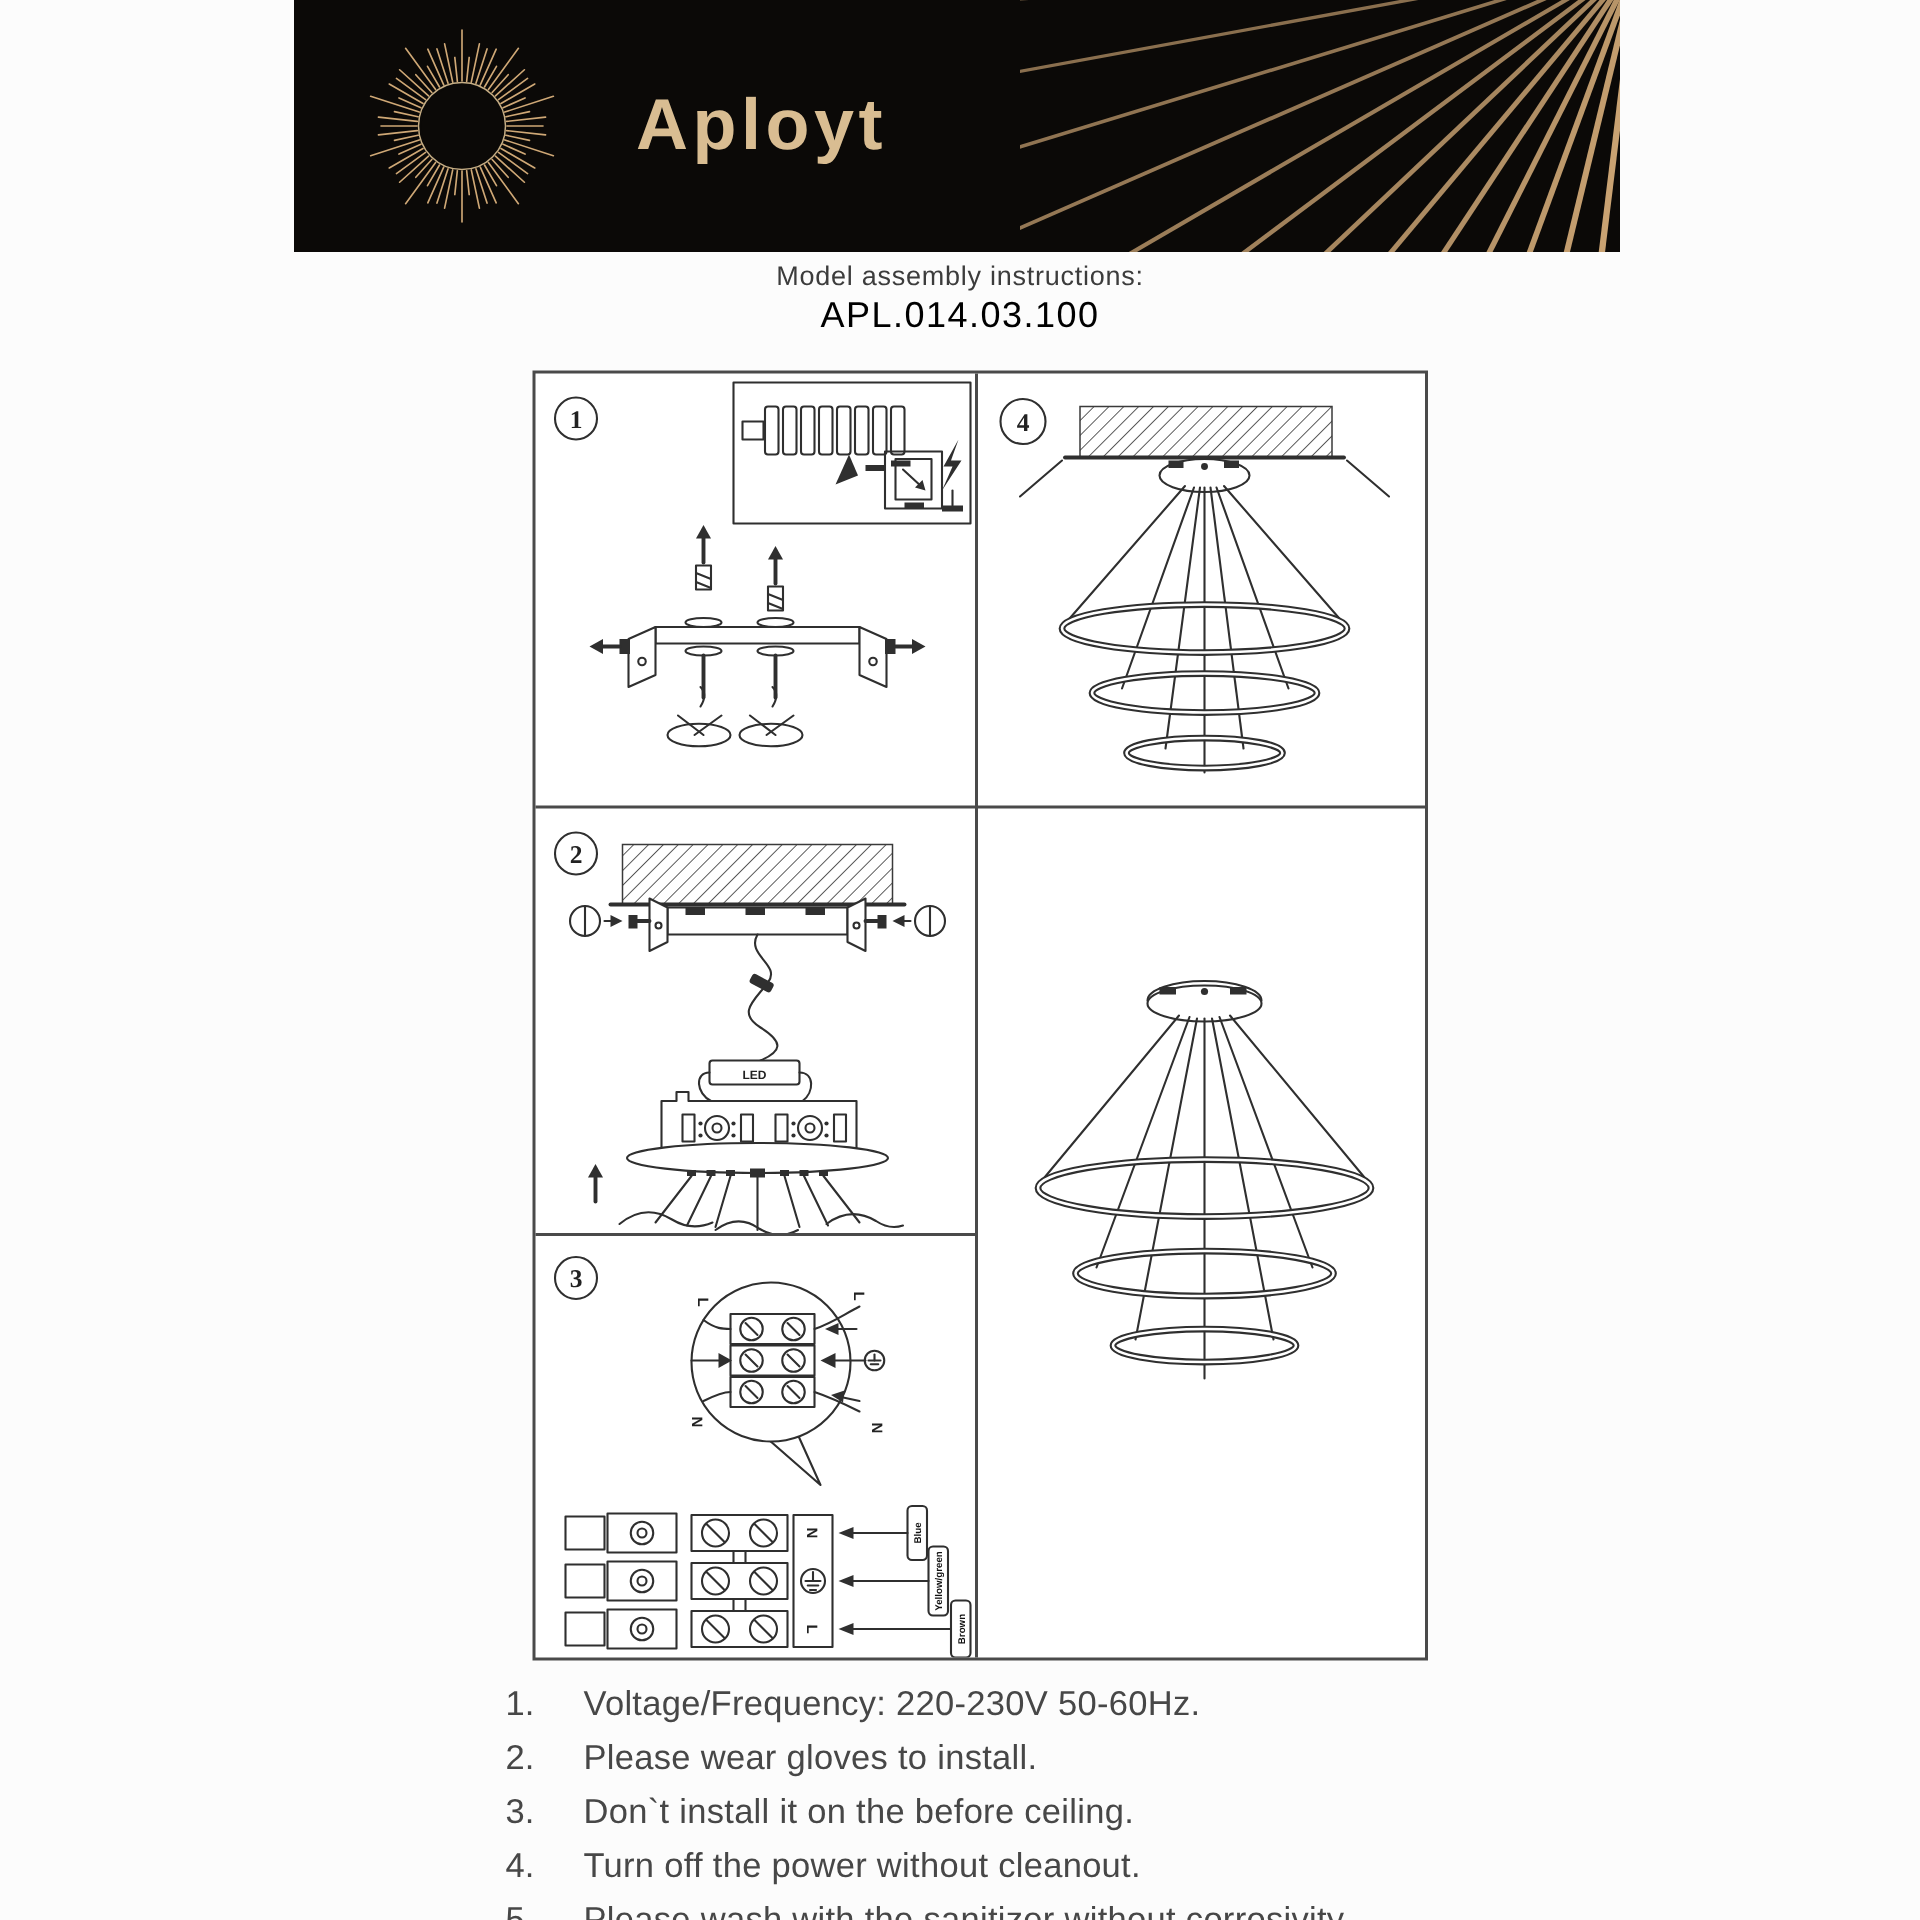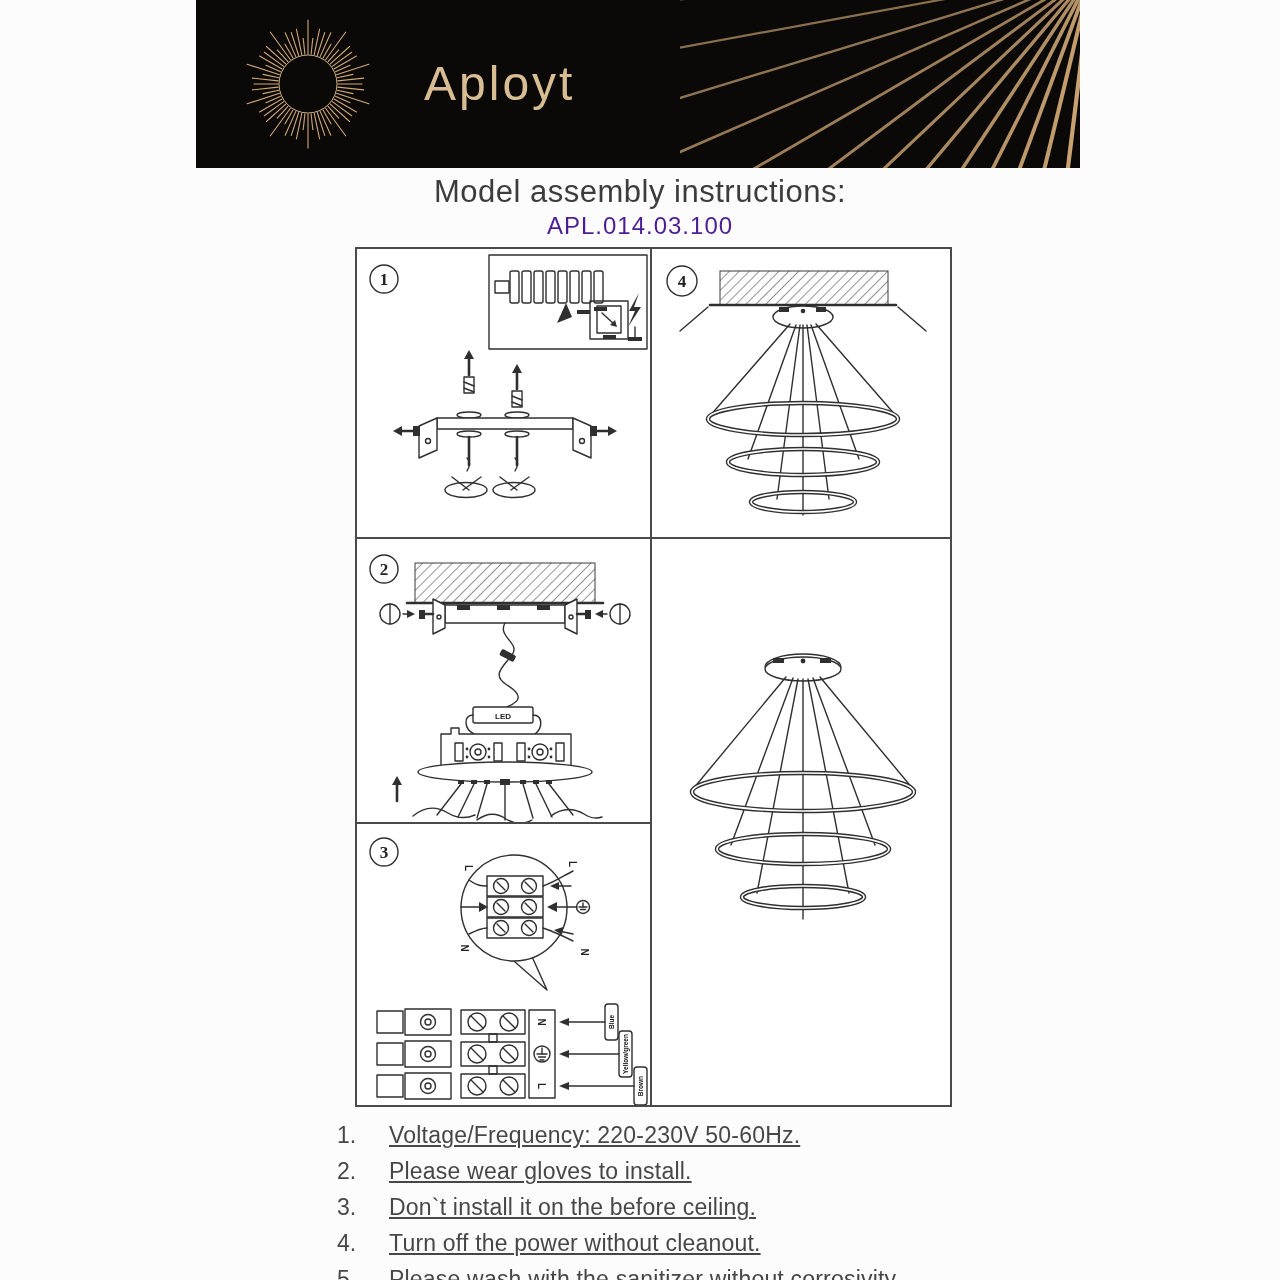--- a/index.html
+++ b/index.html
@@ -8,27 +8,27 @@
     font-family:"Liberation Sans",sans-serif;color:#3d3d3d;overflow:hidden;
   }
   
   .brand-header{
     position:absolute;left:196px;top:0;width:884px;height:168px;
     background:#0b0907;overflow:hidden;
   }
   .logo-svg{position:absolute;left:28px;top:0;width:168px;height:168px;}
   .brand-name{
     position:absolute;left:228px;top:48px;height:72px;line-height:72px;
-    font-size:48px;letter-spacing:3px;color:#d9bd92;font-weight:normal;
+    font-size:48px;letter-spacing:3px;color:#d9bd92;font-weight:bold;
   }
   .rays-svg{position:absolute;right:0;top:0;width:400px;height:168px;}
   
   .title-block{position:absolute;left:0;top:174px;width:1280px;text-align:center;}
-  .title-heading{font-size:31px;letter-spacing:.5px;color:#3c3c3c;}
-  .title-model{font-size:24px;letter-spacing:1px;color:#4c1d95;margin-top:2px;}
+  .title-heading{font-size:18px;letter-spacing:.5px;color:#3c3c3c;}
+  .title-model{font-size:24px;letter-spacing:1px;color:#000000;margin-top:2px;}
   
   .grid{
     position:absolute;left:355px;top:247px;width:597px;height:860px;
     border:2px solid #4a4a4a;box-sizing:border-box;background:#fff;
   }
   .divider{position:absolute;background:#4a4a4a;}
   .div-v{left:293px;top:0;width:2px;height:856px;}
   .div-h1{left:0;top:288px;width:295px;height:2px;}
   .div-h2{left:0;top:573px;width:295px;height:2px;}
   .div-h3{left:293px;top:288px;width:300px;height:2px;}
@@ -47,21 +47,21 @@
   .num{font-family:"Liberation Serif",serif;font-weight:bold;font-size:17px;fill:#222;}
   .lbl{font-family:"Liberation Sans",sans-serif;font-weight:bold;font-size:10px;fill:#222;}
   .tag{font-family:"Liberation Sans",sans-serif;font-weight:bold;font-size:6.5px;fill:#111;}
   .led{font-family:"Liberation Sans",sans-serif;font-weight:bold;font-size:8px;fill:#222;}
   .tube{stroke:#2f2f2f;fill:none;stroke-width:4.5;}
   .tubein{stroke:#fff;fill:none;stroke-width:1.7;}
   
   .notes{position:absolute;left:337px;top:1122px;width:780px;font-size:23px;color:#474747;}
   .note-row{display:flex;margin-bottom:9px;}
   .note-num{width:52px;flex:none;}
-  .note-text{flex:1;letter-spacing:.2px;text-decoration:underline;}
+  .note-text{flex:1;letter-spacing:.2px;}
 </style>
 </head>
 <body>
 
 <div class="brand-header">
   <svg class="logo-svg" viewBox="0 0 168 168">
     <g id="logoRays">
         <line x1="114.0" y1="84.0" x2="138.0" y2="84.0" stroke="#cfa876" stroke-width="1.1" stroke-linecap="round"></line>
         <line x1="113.8" y1="87.1" x2="139.7" y2="89.9" stroke="#cfa876" stroke-width="1.1" stroke-linecap="round"></line>
         <line x1="113.3" y1="90.2" x2="129.0" y2="93.6" stroke="#cfa876" stroke-width="1.1" stroke-linecap="round"></line>

